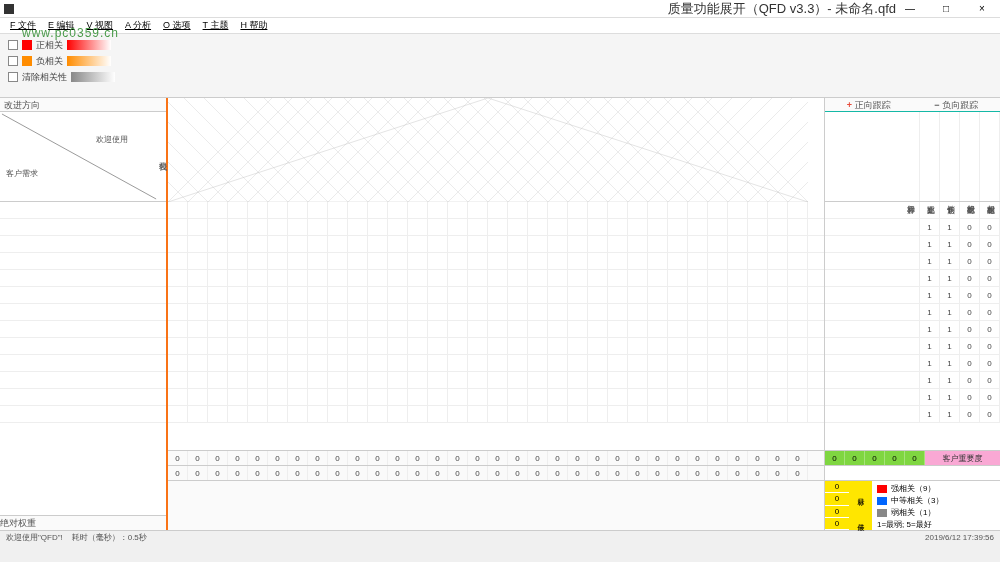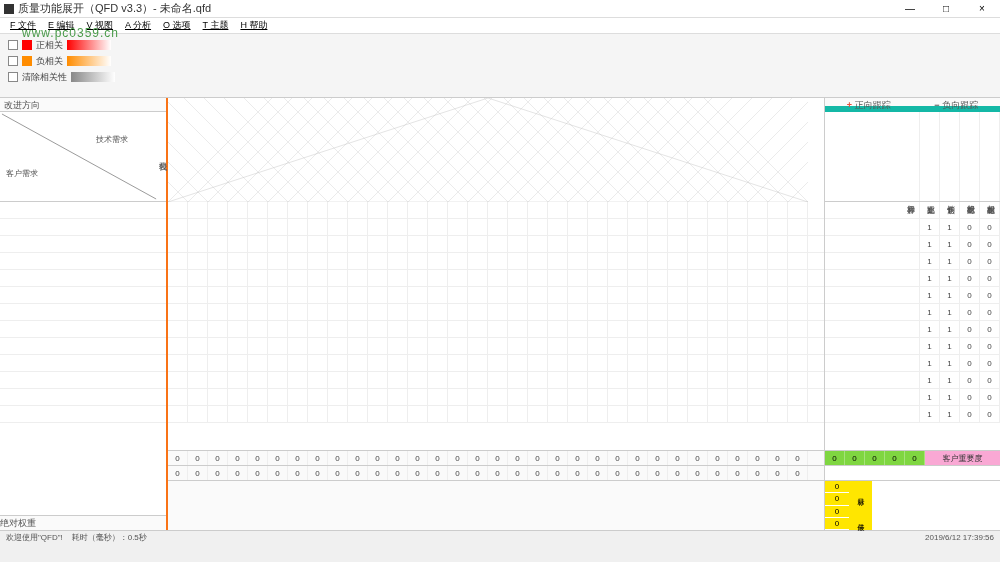--- a/index.html
+++ b/index.html
@@ -1,19 +1,19 @@
 <!DOCTYPE html>
 <html><head>
 <meta charset="utf-8">
 <style>
 * { margin: 0; padding: 0; box-sizing: border-box; }
 body { font-family: "Microsoft YaHei", Arial, sans-serif; font-size: 9px; background: #f0f0f0; width: 1000px; height: 562px; overflow: hidden; position: relative; }
 .titlebar { height: 18px; background: #fff; display: flex; align-items: center; padding: 0 4px; border-bottom: 1px solid #ddd; }
 .titlebar-icon { width: 10px; height: 10px; background: #333; margin-right: 4px; }
-.titlebar-text { flex: 1; font-size: 11px; color: #333; }
+.titlebar-text { flex: 1; font-size: 13px; color: #333; text-align: right; }
 .titlebar-controls { display: flex; gap: 8px; }
 .titlebar-btn { width: 28px; height: 16px; display: flex; align-items: center; justify-content: center; font-size: 10px; cursor: pointer; }
 .menubar { height: 16px; background: #fff; display: flex; align-items: center; padding: 0 4px; border-bottom: 1px solid #ddd; }
 .menu-item { padding: 18px 6px; font-size: 9px; cursor: pointer; text-decoration: underline; }
 .watermark { position: absolute; left: 6px; top: 28px; z-index: 5; pointer-events: none; }
 .watermark-main { font-size: 26px; font-weight: bold; color: #d97b00; text-shadow: 1px 1px 0 rgba(255,255,255,0.7); letter-spacing: 2px; }
 .watermark-icon { font-size: 20px; color: #f5a623; margin-right: 4px; }
 .watermark-url { font-size: 12px; color: #4a9b4a; margin-top: -2px; margin-left: 16px; letter-spacing: 1px; }
 .toolbar { height: 64px; background: #f5f5f5; padding: 4px 8px; border-bottom: 1px solid #ccc; }
 .tool-row { display: flex; align-items: center; height: 14px; margin-bottom: 2px; gap: 4px; }
@@ -40,21 +40,21 @@
 .roof svg { height: 100%; }
 .matrix-area { flex: 1; position: relative; }
 .matrix-grid { position: absolute; inset: 0; }
 .grid-row { display: flex; height: 17px; border-bottom: 1px solid #eee; }
 .grid-cell { width: 20px; border-right: 1px solid #eee; }
 .bottom-grid { }
 .bottom-grid-row { display: flex; height: 15px; border-top: 1px solid #ccc; background: #fafafa; }
 .bottom-grid-row.tall { height: 50px; }
 .sum-cell { width: 20px; border-right: 1px solid #eee; text-align: center; font-size: 8px; line-height: 15px; color: #444; background: #fafafa; }
 .right-panel { width: 176px; border-left: 1px solid #ccc; display: flex; flex-direction: column; }
-.right-header { height: 14px; display: flex; border-bottom: 6px solid #14b8a6; background: #fafafa; }
+.right-header { height: 14px; display: flex; border-bottom: 1px solid #14b8a6; background: #fafafa; }
 .right-header-cell { flex: 1; font-size: 9px; text-align: center; line-height: 14px; color: #555; }
 .plus { color: #e74c3c; font-weight: bold; }
 .minus { color: #555; font-weight: bold; }
 .right-cols-header { height: 90px; display: flex; border-bottom: 1px solid #ccc; }
 .right-col-h { width: 20px; border-right: 1px solid #eee; writing-mode: vertical-rl; font-size: 8px; text-align: center; padding: 2px 0; color: #555; display: flex; align-items: center; justify-content: flex-end; }
 .right-data { flex: 1; }
 .right-data-row { display: flex; height: 17px; border-bottom: 1px solid #eee; }
 .right-data-cell { width: 20px; border-right: 1px solid #eee; text-align: center; font-size: 8px; line-height: 17px; color: #444; }
 .right-bottom { }
 .ci-row { height: 15px; display: flex; border-top: 1px solid #ccc; }
@@ -123,21 +123,21 @@
 </div>
 
 <div class="main">
 
   <div class="left-panel">
     <div class="improve-dir">改进方向</div>
     <div class="axis-diagram">
       <svg viewBox="0 0 168 90">
         <line x1="2" y1="2" x2="158" y2="88" stroke="#555" stroke-width="0.6"></line>
       </svg>
-      <div class="axis-label" style="top:22px; left:96px;">技术需求</div>
+      <div class="axis-label" style="top:22px; left:96px;">欢迎使用</div>
       <div class="axis-label" style="top:56px; left:6px;">客户需求</div>
       <div class="axis-label" style="top:44px; left:156px; writing-mode:vertical-rl;">我公司</div>
     </div>
     <div class="matrix-rows" id="left-rows">
         <div class="matrix-row-label"></div>
         <div class="matrix-row-label"></div>
         <div class="matrix-row-label"></div>
         <div class="matrix-row-label"></div>
         <div class="matrix-row-label"></div>
         <div class="matrix-row-label"></div>
@@ -882,20 +882,35 @@
         <div class="yellow-col" id="yellow-col">
             <div class="yellow-cell">0</div>
             <div class="yellow-cell">0</div>
             <div class="yellow-cell">0</div>
             <div class="yellow-cell">0</div>
           </div>
         <div class="yellow-vert">
           <div class="yellow-vert-cell">目标</div>
           <div class="yellow-vert-cell">最佳</div>
         </div>
+        <div class="legend-list">
+          <div class="legend-item">
+              <div class="legend-sw sw-red"></div>
+              <span>强相关（9）</span>
+            </div>
+          <div class="legend-item">
+              <div class="legend-sw sw-blue"></div>
+              <span>中等相关（3）</span>
+            </div>
+          <div class="legend-item">
+              <div class="legend-sw sw-gray"></div>
+              <span>弱相关（1）</span>
+            </div>
+          <div class="legend-item">1=最弱; 5=最好</div>
+        </div>
       </div>
     </div>
   </div>
 </div>
 
 <div class="statusbar">
   <div class="status-left"><span>欢迎使用"QFD"!</span>&nbsp;&nbsp;&nbsp;&nbsp;<span>耗时（毫秒）：0.5秒</span></div>
   <div class="status-right">2019/6/12  17:39:56</div>
 </div>
 

